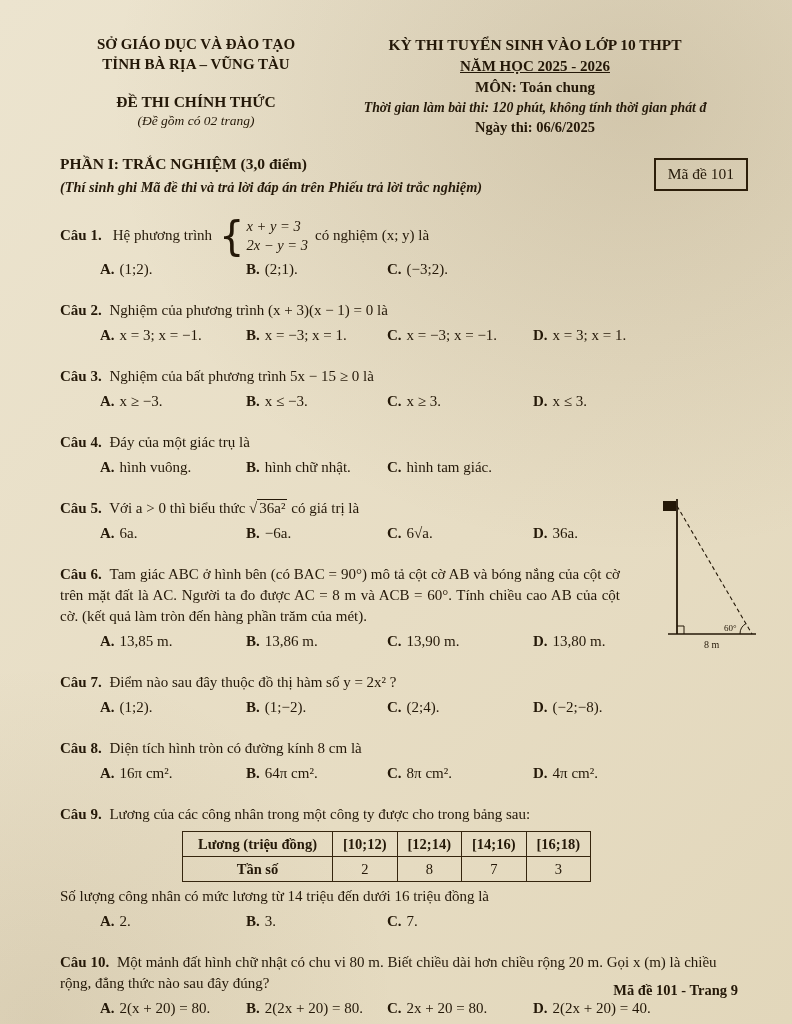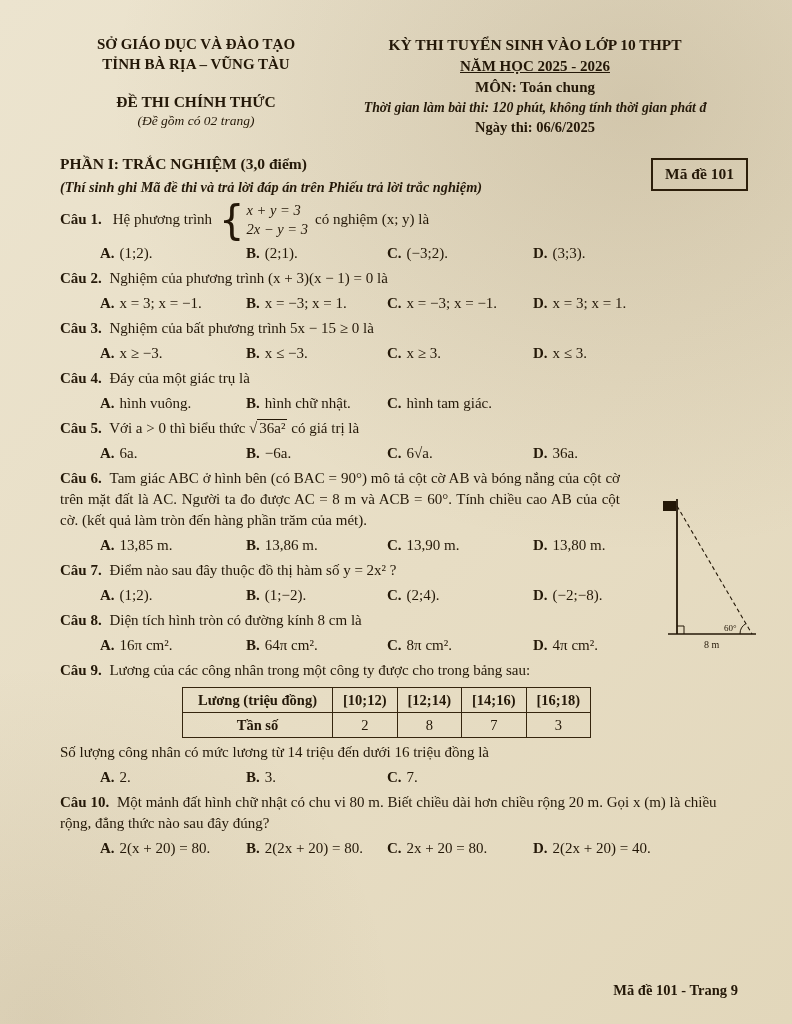--- a/index.html
+++ b/index.html
@@ -33,28 +33,28 @@
   .exam1 { font-weight: 700; font-size: 15.5px; }
   .exam2 { font-weight: 700; font-size: 15px; text-decoration: underline; }
   .subject { font-weight: 700; font-size: 15px; }
   .duration { font-weight: 700; font-style: italic; font-size: 13.8px; }
   .exam-date { font-weight: 700; font-size: 14.5px; }
 
   .code-box {
     position: absolute; top: 158px; right: 44px;
     border: 2px solid #2c1e0a;
     padding: 3px 12px 4px;
-    font-weight: 700; font-size: 15.5px;
+    font-weight: 400; font-size: 15.5px;
   }
 
   .sec-title { margin-top: 16px; font-weight: 700; font-size: 15.5px; }
   .sec-note  { margin-top: 2px; font-weight: 700; font-style: italic; font-size: 14.3px; }
 
   
-  .q { margin-top: 4px; }
+  .q { margin-top: 20px; }
   .stem { margin: 0; }
   .qnum { font-weight: 700; margin-right: 4px; }
   .options {
     display: grid;
     grid-template-columns: 146px 141px 146px auto;
     margin-left: 40px; margin-top: 4px;
   }
   .opt b { font-weight: 700; margin-right: 5px; }
 
   
@@ -125,21 +125,20 @@
           <span>x + y = 3</span>
           <span>2x − y = 3</span>
         </span>
       </span>
       <span>có nghiệm (x; y) là</span>
     </div>
     <div class="options">
       <span class="opt"><b>A.</b><span>(1;2).</span></span>
       <span class="opt"><b>B.</b><span>(2;1).</span></span>
       <span class="opt"><b>C.</b><span>(−3;2).</span></span>
-      <span class="opt"><b>D.</b><span>(3;3).</span></span>
     </div>
   </div>
 
   <div class="q">
     <p class="stem">
       <b class="qnum">Câu 2.</b>
       <span>Nghiệm của phương trình (x + 3)(x − 1) = 0 là</span>
     </p>
     <div class="options">
       <span class="opt"><b>A.</b><span>x = 3; x = −1.</span></span>

